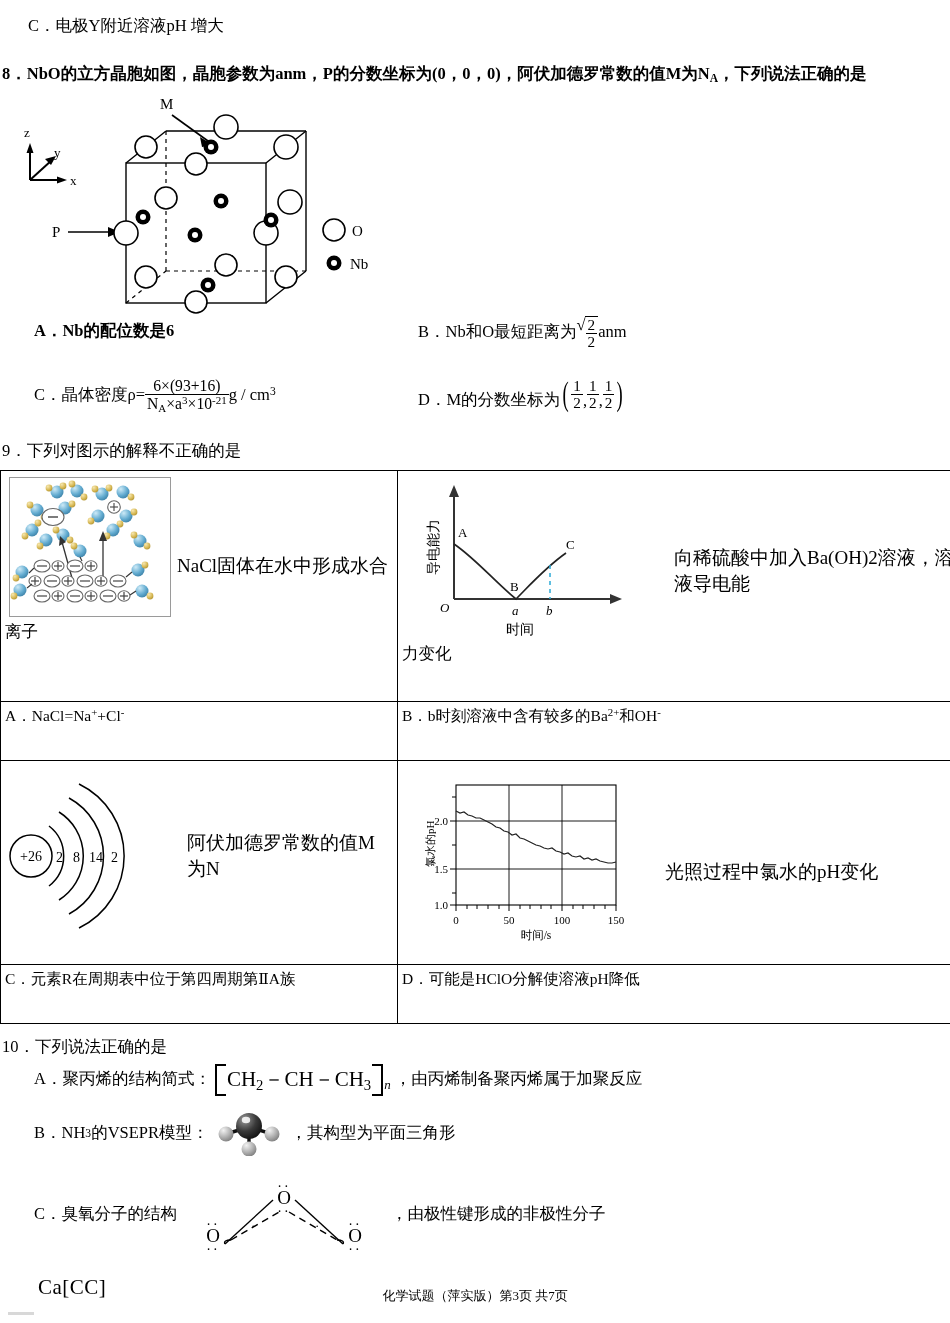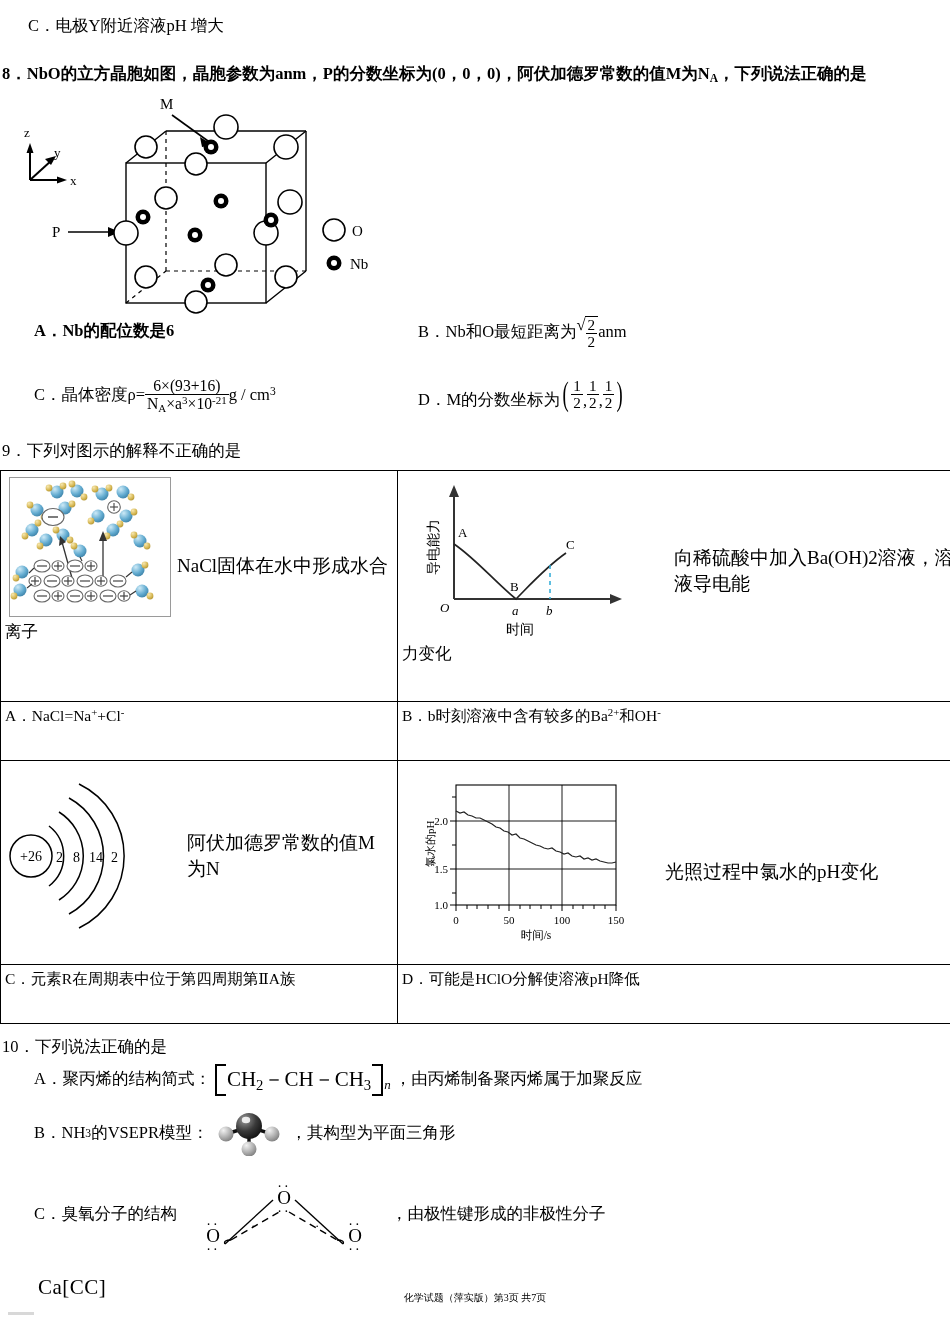--- a/index.html
+++ b/index.html
@@ -76,21 +76,21 @@
   .brk.r{border-right:2.2px solid #000;border-top:2.2px solid #000;border-bottom:2.2px solid #000;}
   .nsub{font-style:italic;font-size:13px;align-self:flex-end;margin-left:1px;margin-bottom:1px;}
 
   .nh3{position:relative;width:74px;height:44px;margin:0 4px;flex:0 0 auto;}
 
   .ozone{position:relative;width:210px;height:74px;margin:0 2px;flex:0 0 auto;font-size:18px;}
 
   .cac2{font-size:21px;white-space:nowrap;letter-spacing:.5px;margin:0 4px;}
 
   
-  .footer{position:absolute;left:0;bottom:18px;width:950px;text-align:center;font-size:10px;}
+  .footer{position:absolute;left:0;bottom:18px;width:950px;text-align:center;font-size:13px;}
   .footmark{position:absolute;left:8px;bottom:8px;width:26px;height:3px;background:#d8d8d8;}
 </style>
 </head>
 <body>
 
 <div class="page">
 
   <div class="topblock">
     <div class="opt">C．电极Y附近溶液pH 增大</div>
   </div>

